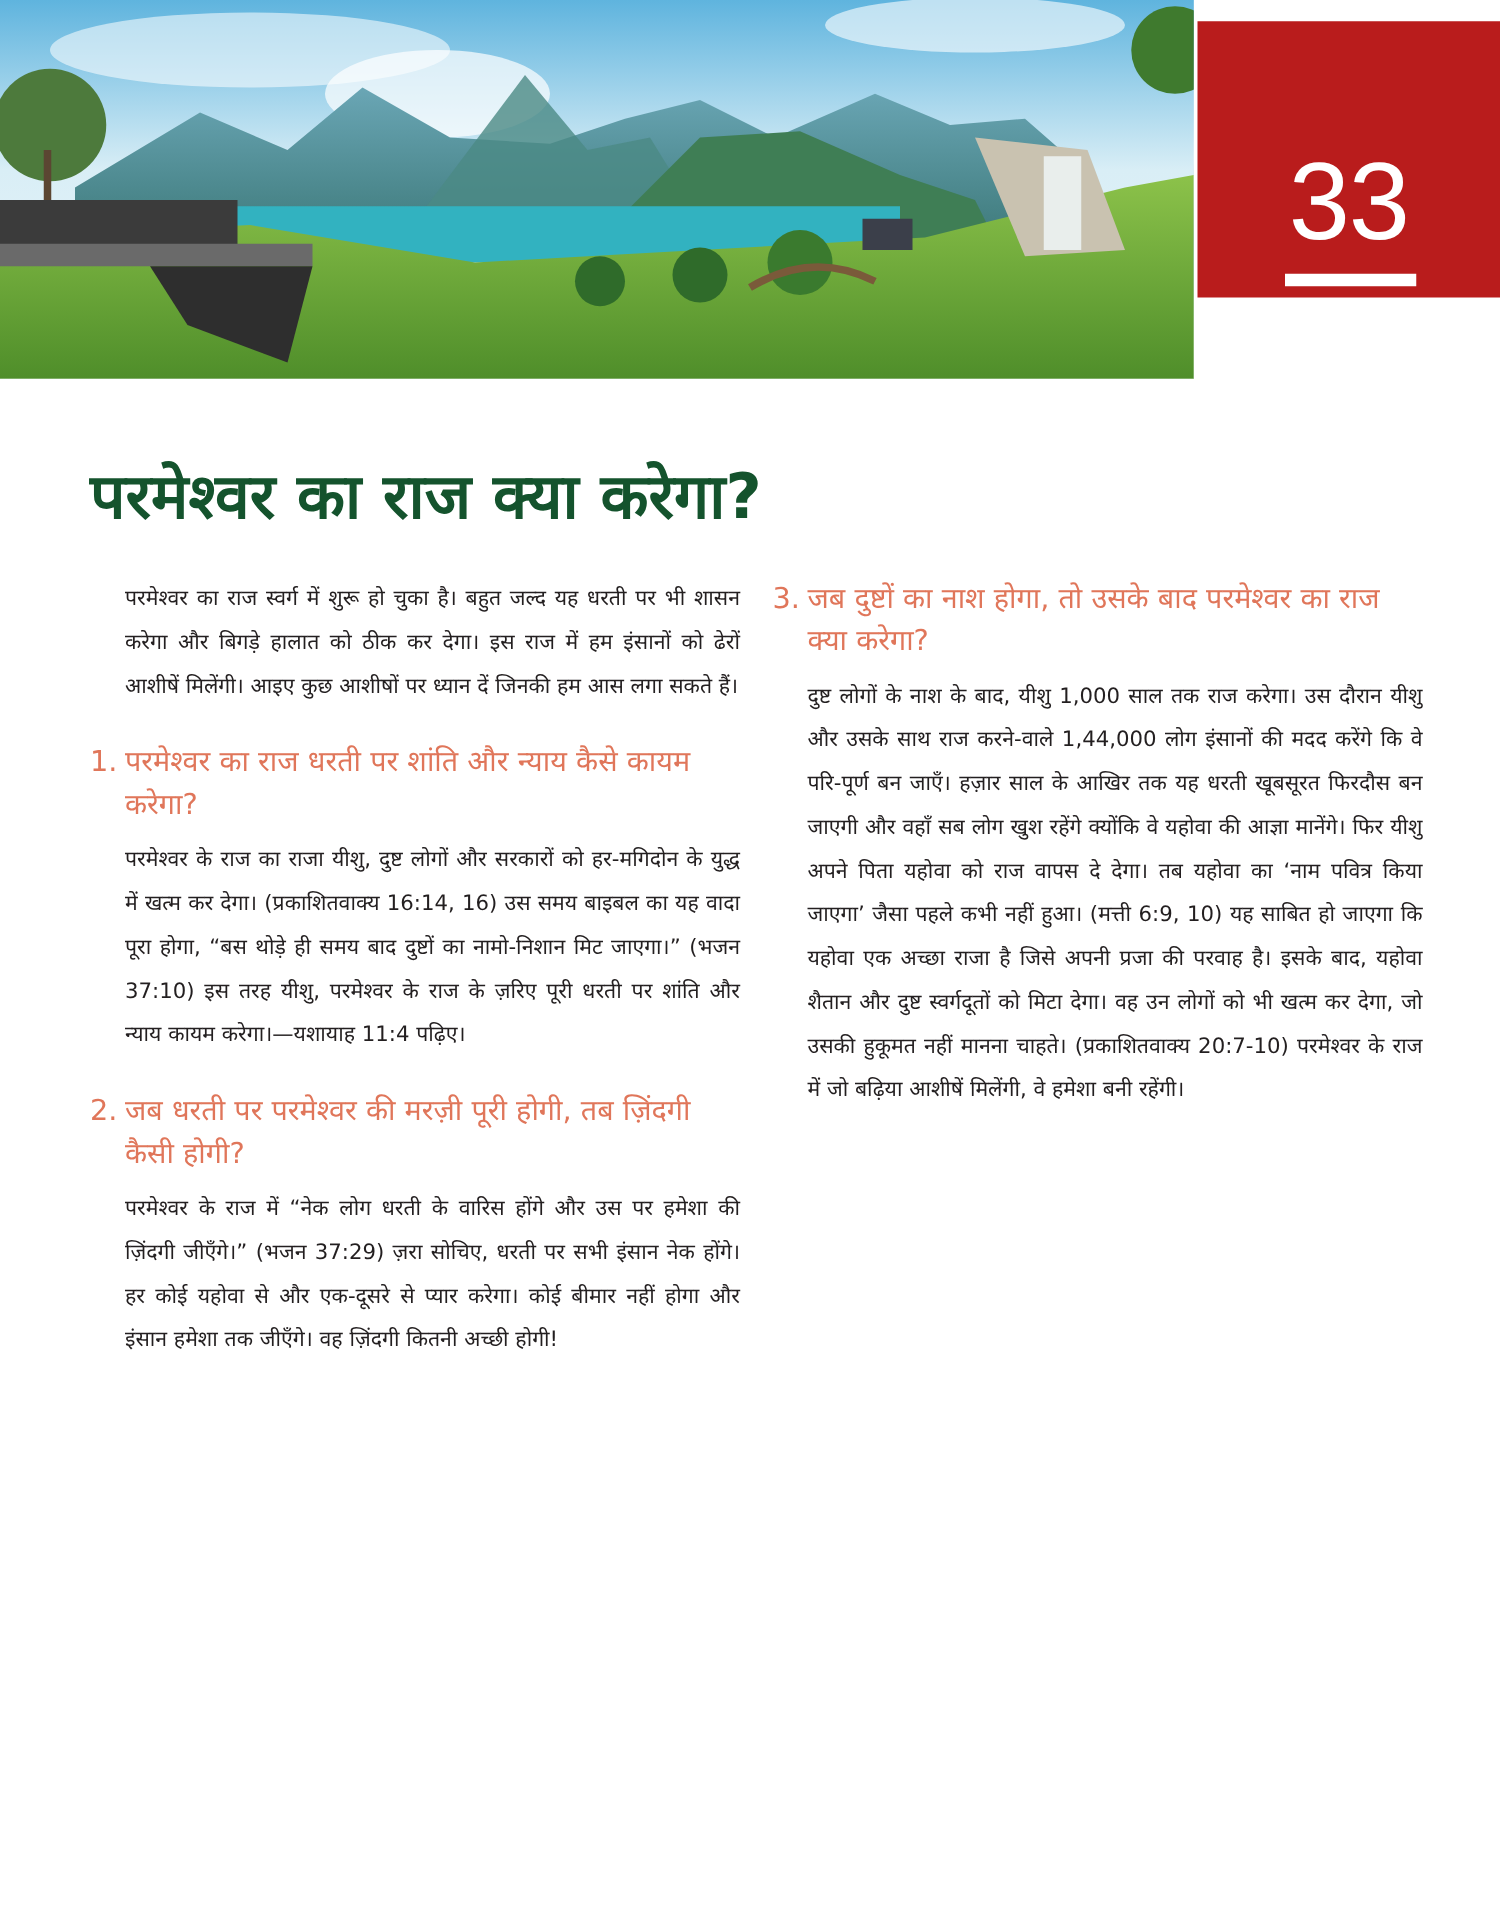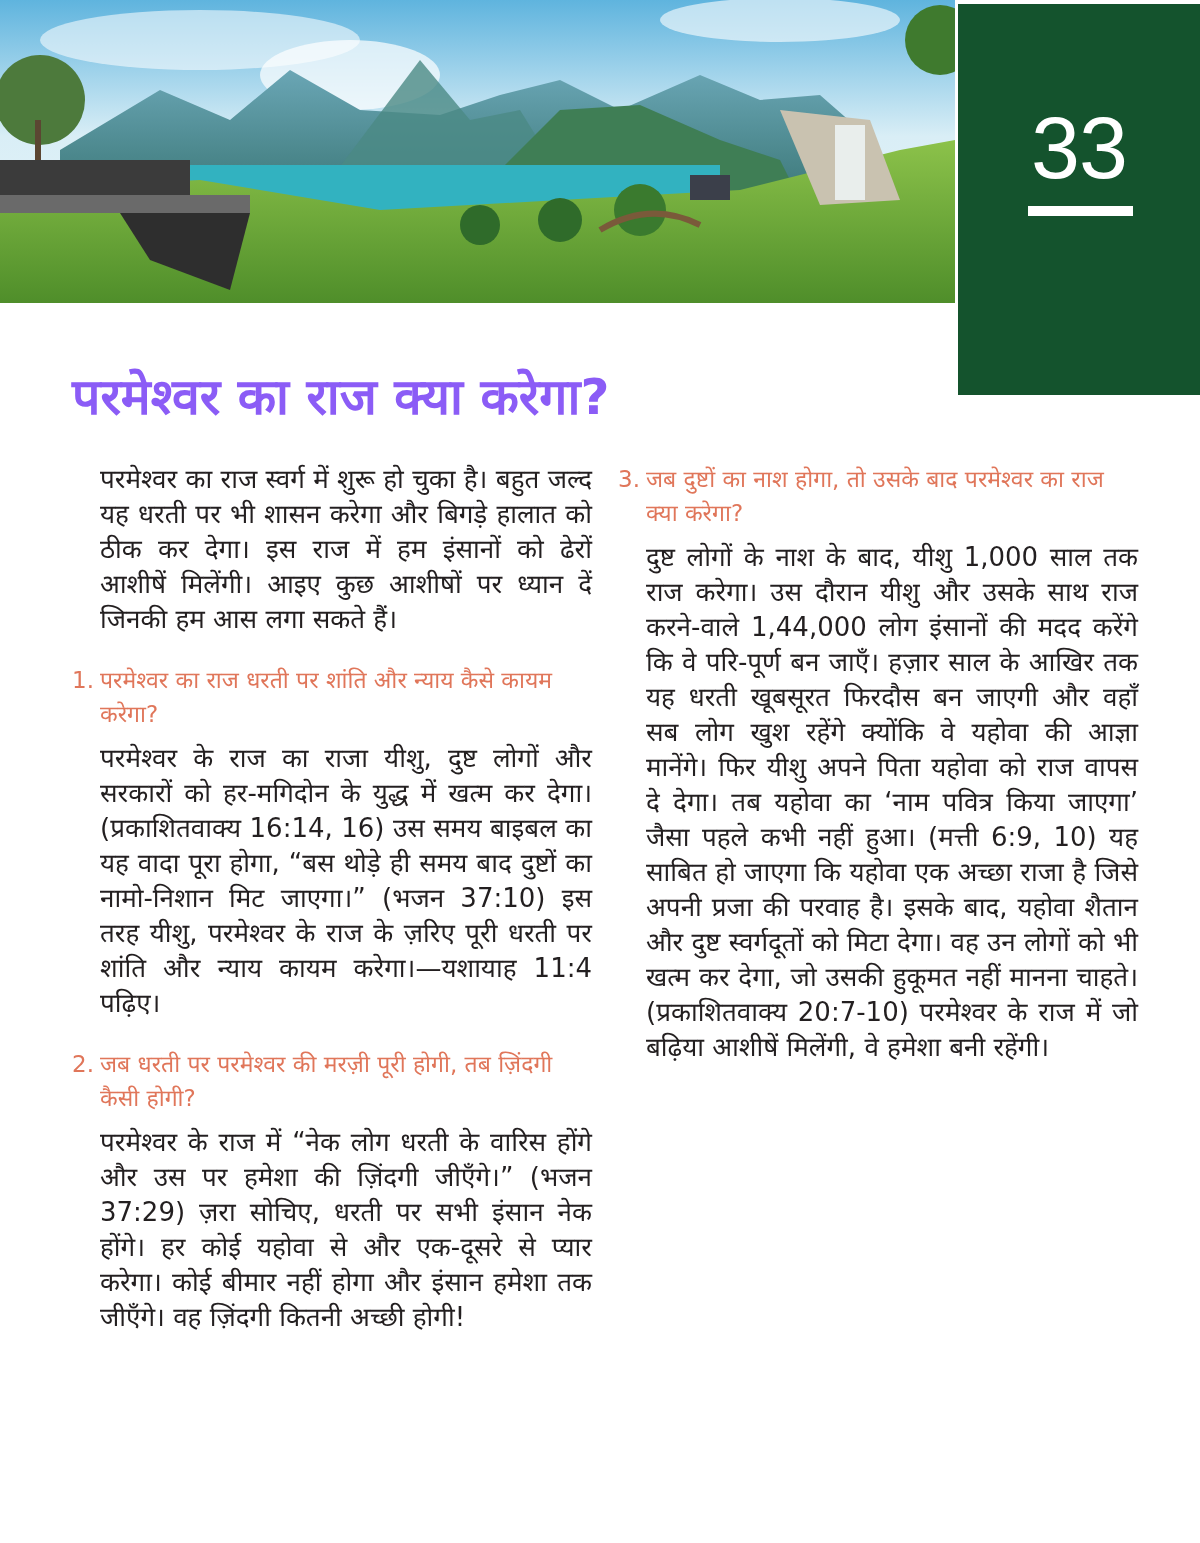--- a/index.html
+++ b/index.html
@@ -6,36 +6,36 @@
   body {
     width: 1200px; height: 1543px; background: #ffffff; position: relative; overflow: hidden;
     font-family: "DejaVu Sans", "Liberation Sans", sans-serif; color: #231f20;
   }
   .hero {
     position: absolute; left: 0; top: 0; width: 955px; height: 303px; overflow: hidden;
     background: linear-gradient(180deg, #7fc6e6 0%, #b9e2f1 30%, #e6f4f8 42%, #8fb7b9 55%, #4d8f91 62%, #3aa9b7 68%, #4e9a4a 78%, #6fae3a 90%, #5e9c2f 100%);
   }
   .hero svg { position: absolute; left: 0; top: 0; }
   .chapter-box {
-    position: absolute; left: 958px; top: 4px; width: 242px; height: 391px; background: #14532d;
+    position: absolute; left: 958px; top: 17px; width: 242px; height: 221px; background: #b91c1c;
   }
   .chapter-num {
     position: absolute; left: 0; width: 242px; top: 100px; text-align: center;
     color: #ffffff; font-family: "Liberation Sans", sans-serif; font-size: 88px; line-height: 1; letter-spacing: -1px;
   }
   .chapter-rule { position: absolute; left: 70px; top: 202px; width: 105px; height: 10px; background: #ffffff; }
   .page-title {
     position: absolute; left: 72px; top: 362px; margin: 0;
-    font-family: "DejaVu Sans", sans-serif; font-weight: bold; font-size: 50px; line-height: 70px; color: #8b5cf6;
+    font-family: "DejaVu Sans", sans-serif; font-weight: bold; font-size: 50px; line-height: 70px; color: #14532d;
   }
   .col { position: absolute; }
   .col-left { left: 72px; top: 462px; width: 520px; }
   .col-right { left: 618px; top: 462px; width: 520px; }
   p.body {
-    margin: 0; padding-left: 28px; font-size: 26px; line-height: 35px; text-align: justify; color: #231f20;
+    margin: 0; padding-left: 28px; font-size: 17px; line-height: 35px; text-align: justify; color: #231f20;
   }
   .q {
     margin: 0; font-size: 23px; line-height: 34px; color: #e0765a; font-weight: normal;
     display: flex;
   }
   .q .num { width: 28px; flex: none; }
   .q .txt { flex: 1; }
   strong { font-weight: normal; }
 </style>
 </head>

